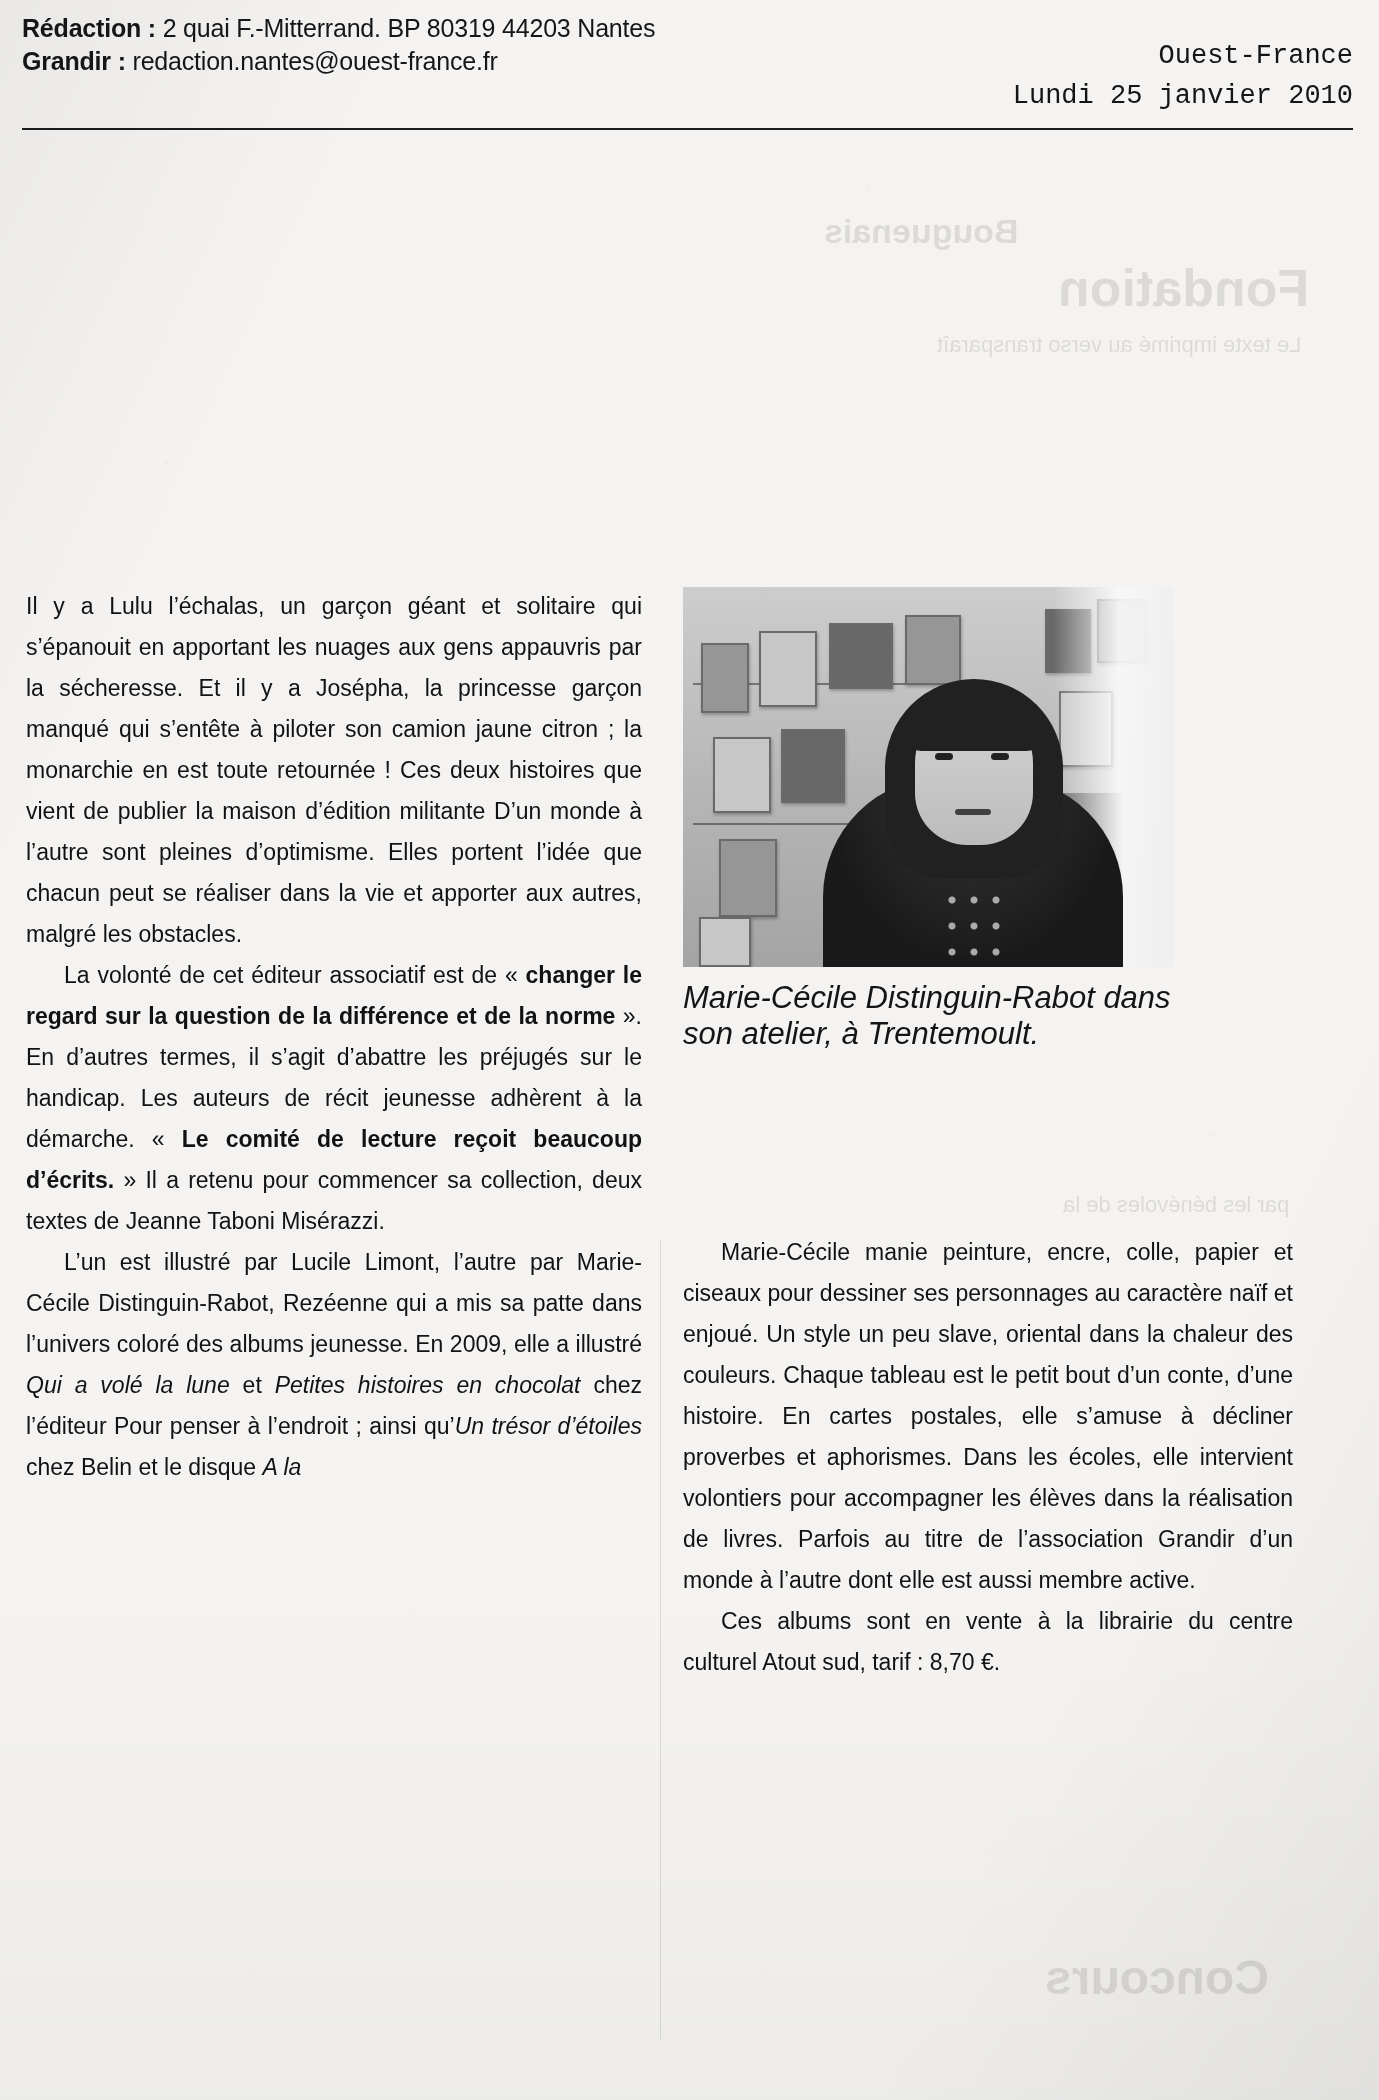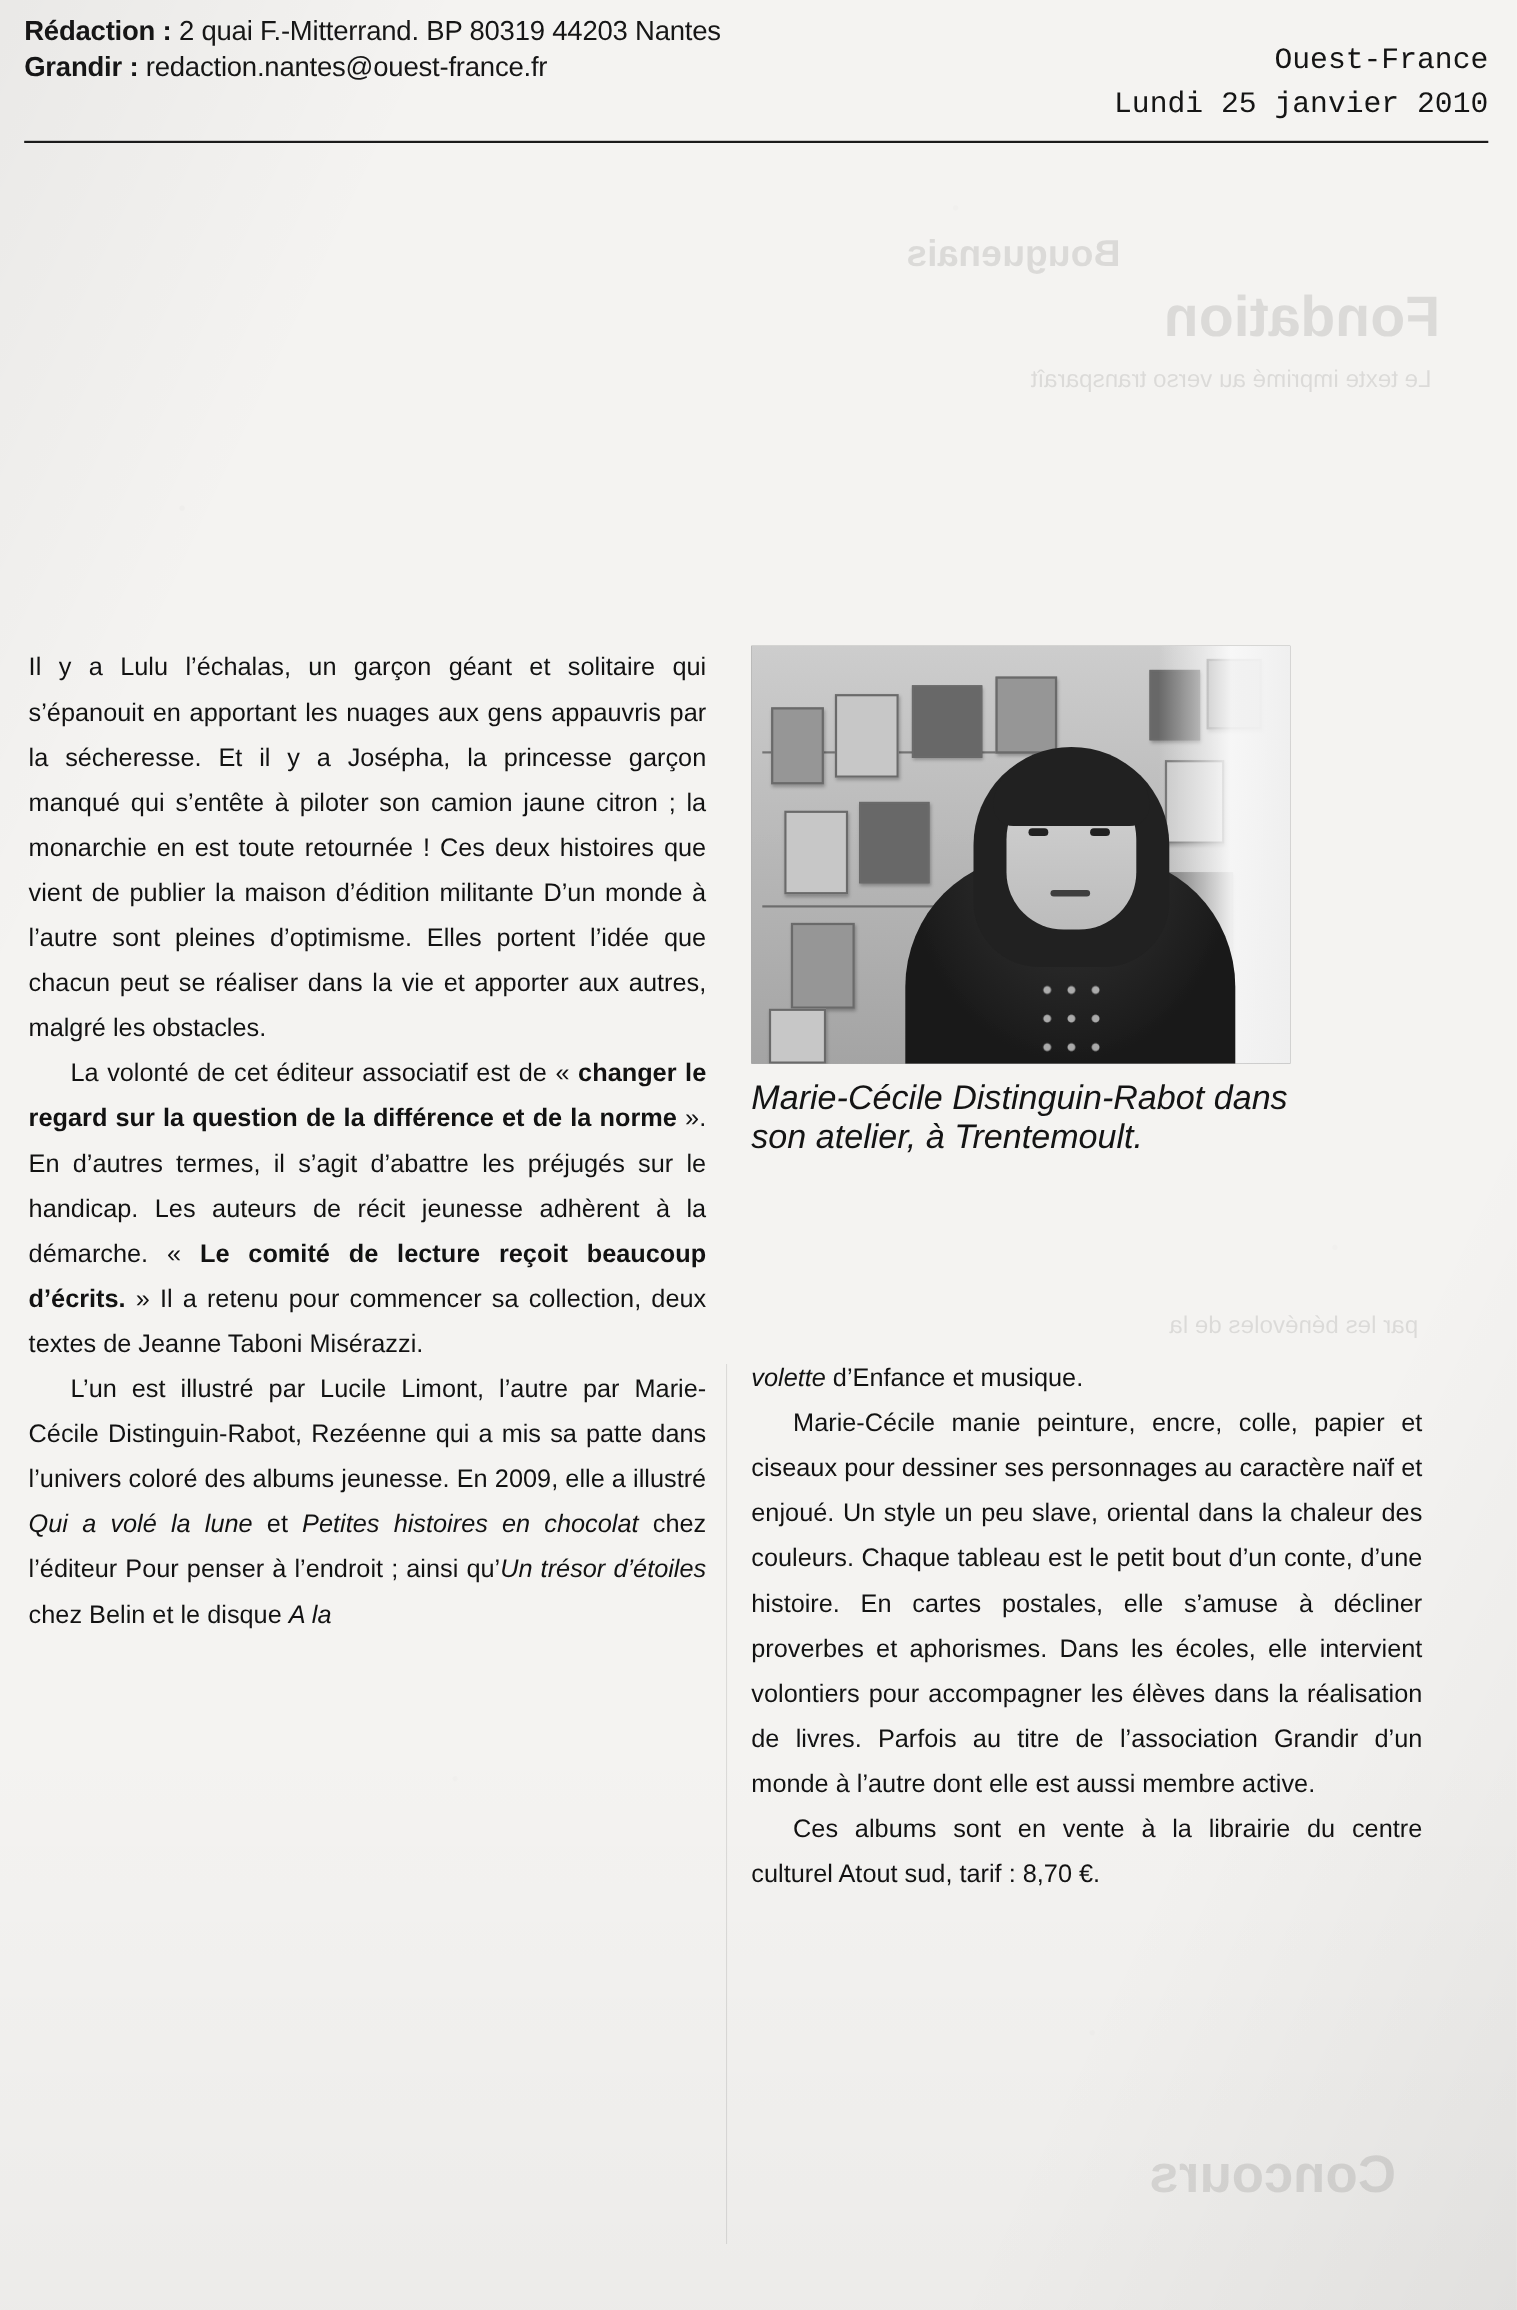--- a/index.html
+++ b/index.html
@@ -337,19 +337,18 @@
 
   <div class="col-sep"></div>
 
   <div class="col col-left">
     <p>Il y a Lulu l’échalas, un garçon géant et solitaire qui s’épanouit en apportant les nuages aux gens appauvris par la sécheresse. Et il y a Josépha, la princesse garçon manqué qui s’entête à piloter son camion jaune citron ; la monarchie en est toute retournée ! Ces deux histoires que vient de publier la maison d’édition militante D’un monde à l’autre sont pleines d’optimisme. Elles portent l’idée que chacun peut se réaliser dans la vie et apporter aux autres, malgré les obstacles.</p>
     <p class="indent"><span>La volonté de cet éditeur associatif est de « </span><b>changer le regard sur la question de la différence et de la norme</b><span> ». En d’autres termes, il s’agit d’abattre les préjugés sur le handicap. Les auteurs de récit jeunesse adhèrent à la démarche. « </span><b>Le comité de lecture reçoit beaucoup d’écrits.</b><span> » Il a retenu pour commencer sa collection, deux textes de Jeanne Taboni Misérazzi.</span></p>
     <p class="indent"><span>L’un est illustré par Lucile Limont, l’autre par Marie-Cécile Distinguin-Rabot, Rezéenne qui a mis sa patte dans l’univers coloré des albums jeunesse. En 2009, elle a illustré </span><i>Qui a volé la lune</i><span> et </span><i>Petites histoires en chocolat</i><span> chez l’éditeur Pour penser à l’endroit ; ainsi qu’</span><i>Un trésor d’étoiles</i><span> chez Belin et le disque </span><i>A la</i></p>
   </div>
 
   <div class="col col-right">
-    <p><i>volette</i><span> d’Enfance et musique.</span></p>
     <p class="indent">Marie-Cécile manie peinture, encre, colle, papier et ciseaux pour dessiner ses personnages au caractère naïf et enjoué. Un style un peu slave, oriental dans la chaleur des couleurs. Chaque tableau est le petit bout d’un conte, d’une histoire. En cartes postales, elle s’amuse à décliner proverbes et aphorismes. Dans les écoles, elle intervient volontiers pour accompagner les élèves dans la réalisation de livres. Parfois au titre de l’association Grandir d’un monde à l’autre dont elle est aussi membre active.</p>
     <p class="indent">Ces albums sont en vente à la librairie du centre culturel Atout sud, tarif : 8,70 €.</p>
   </div>
 
   <div class="scan-noise"></div>
 </div>
 
 </body></html>

